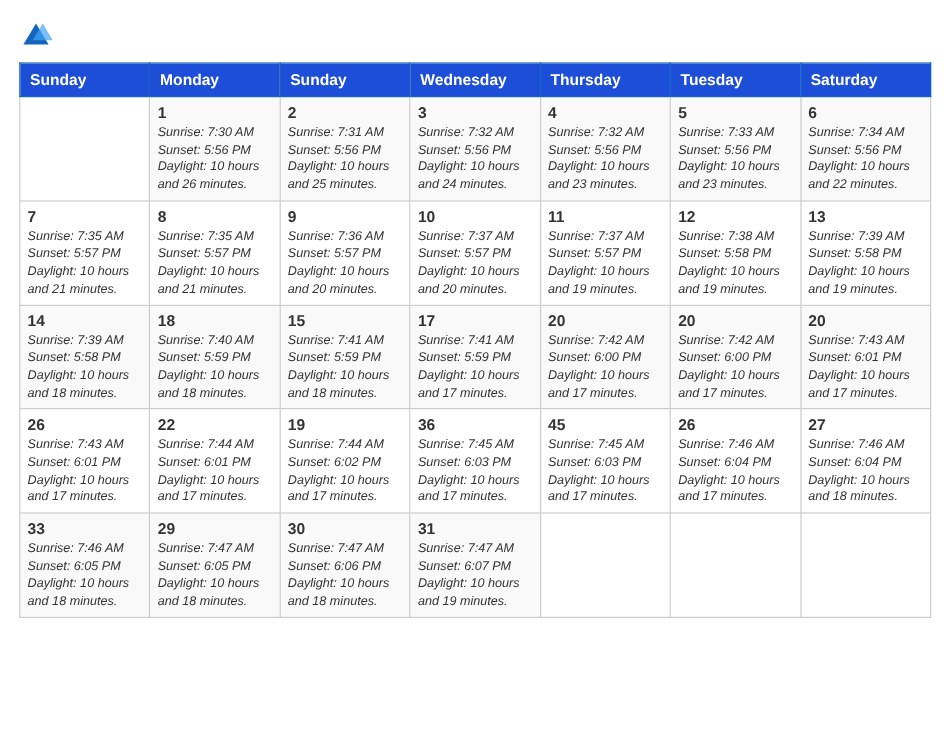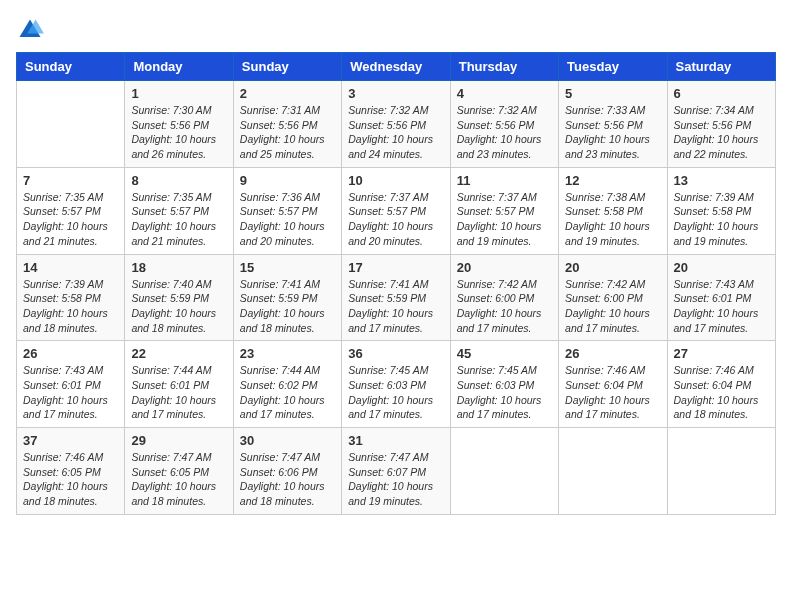--- a/index.html
+++ b/index.html
@@ -215,21 +215,21 @@
       <tr>
         <td>
           <span class="day-number">26</span>
           <div class="cell-content">Sunrise: 7:43 AM<br>Sunset: 6:01 PM<br>Daylight: 10 hours<br>and 17 minutes.</div>
         </td>
         <td>
           <span class="day-number">22</span>
           <div class="cell-content">Sunrise: 7:44 AM<br>Sunset: 6:01 PM<br>Daylight: 10 hours<br>and 17 minutes.</div>
         </td>
         <td>
-          <span class="day-number">23</span>
+          <span class="day-number">19</span>
           <div class="cell-content">Sunrise: 7:44 AM<br>Sunset: 6:02 PM<br>Daylight: 10 hours<br>and 17 minutes.</div>
         </td>
         <td>
           <span class="day-number">36</span>
           <div class="cell-content">Sunrise: 7:45 AM<br>Sunset: 6:03 PM<br>Daylight: 10 hours<br>and 17 minutes.</div>
         </td>
         <td>
           <span class="day-number">45</span>
           <div class="cell-content">Sunrise: 7:45 AM<br>Sunset: 6:03 PM<br>Daylight: 10 hours<br>and 17 minutes.</div>
         </td>
@@ -237,21 +237,21 @@
           <span class="day-number">26</span>
           <div class="cell-content">Sunrise: 7:46 AM<br>Sunset: 6:04 PM<br>Daylight: 10 hours<br>and 17 minutes.</div>
         </td>
         <td>
           <span class="day-number">27</span>
           <div class="cell-content">Sunrise: 7:46 AM<br>Sunset: 6:04 PM<br>Daylight: 10 hours<br>and 18 minutes.</div>
         </td>
       </tr>
       <tr>
         <td>
-          <span class="day-number">37</span>
+          <span class="day-number">33</span>
           <div class="cell-content">Sunrise: 7:46 AM<br>Sunset: 6:05 PM<br>Daylight: 10 hours<br>and 18 minutes.</div>
         </td>
         <td>
           <span class="day-number">29</span>
           <div class="cell-content">Sunrise: 7:47 AM<br>Sunset: 6:05 PM<br>Daylight: 10 hours<br>and 18 minutes.</div>
         </td>
         <td>
           <span class="day-number">30</span>
           <div class="cell-content">Sunrise: 7:47 AM<br>Sunset: 6:06 PM<br>Daylight: 10 hours<br>and 18 minutes.</div>
         </td>

